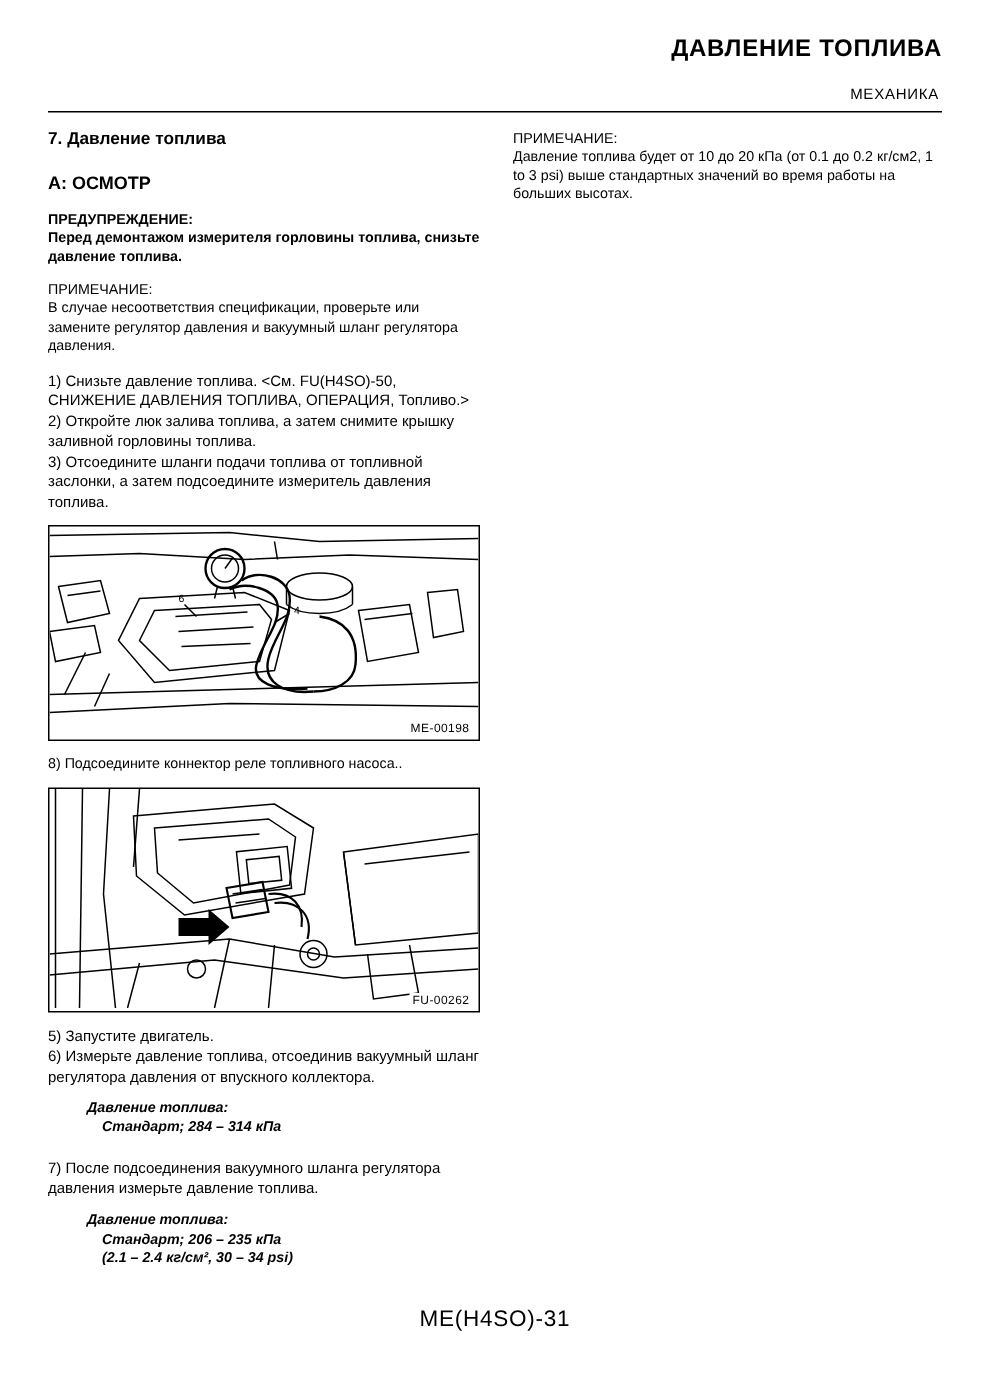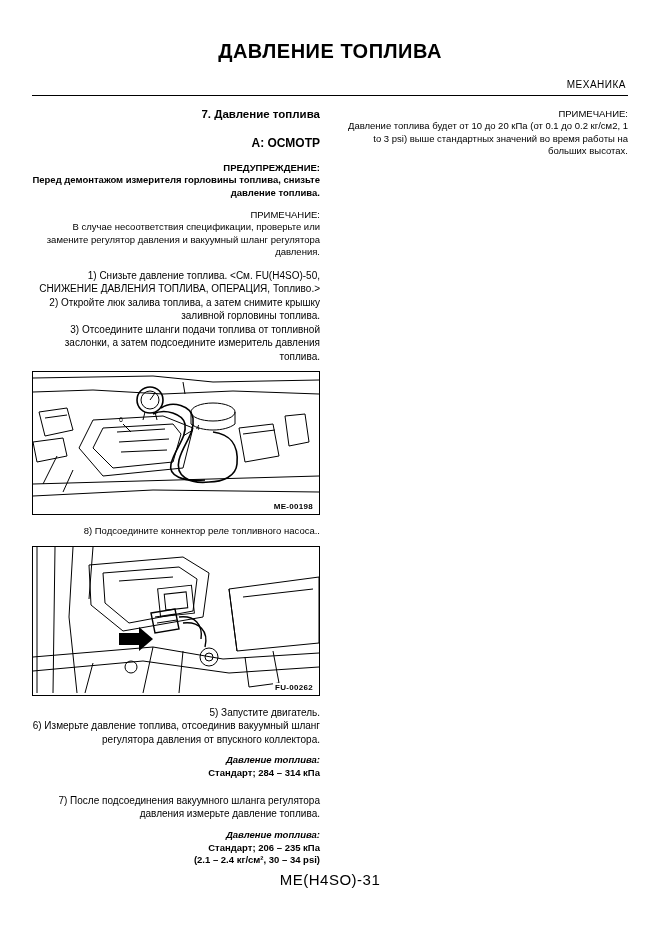--- a/index.html
+++ b/index.html
@@ -18,44 +18,43 @@
   .page {
     position: relative;
     width: 660px;
     height: 926px;
     box-sizing: border-box;
     padding: 0 32px;
   }
 
   
   .doc-title {
-    text-align: center;
-    font-weight: bold;
-    font-size: 20px;
+    text-align: right;
+    font-weight: bold;
+    font-size: 16px;
     letter-spacing: 0.5px;
-    padding-top: 40px;
+    padding-top: 24px;
   }
   .section-label {
     text-align: right;
     font-size: 10px;
     letter-spacing: 0.5px;
     padding-top: 16px;
     padding-right: 2px;
   }
   .rule {
     border-top: 1px solid #000;
     margin-top: 5px;
   }
 
   
   .columns {
     display: flex;
     gap: 22px;
     margin-top: 12px;
-    text-align: right;
   }
   .col-left { width: 288px; }
   .col-right { width: 288px; }
 
   .h-num {
     font-weight: bold;
     font-size: 11.5px;
     margin-bottom: 16px;
   }
   .h-sub {
@@ -103,40 +102,41 @@
     margin: 4px 0 10px 0;
     overflow: hidden;
   }
   .fig1 { height: 142px; }
   .fig2 { height: 148px; }
   .fig-code {
     position: absolute;
     right: 4px;
     bottom: 3px;
     font-size: 8px;
-    font-weight: bold;
+    font-weight: normal;
     letter-spacing: 0.3px;
     background: #fff;
     padding: 0 2px;
   }
   .fig svg { display: block; }
 
   
   .spec {
     margin: 8px 0 14px 0;
     padding-left: 26px;
     font-size: 9.5px;
   }
   .spec .spec-title {
     font-weight: bold;
     font-style: italic;
     margin-bottom: 2px;
   }
   .spec .spec-line {
     font-weight: bold;
+    font-style: italic;
     padding-left: 10px;
     line-height: 1.32;
   }
 
   
   .footer {
     position: absolute;
     left: 0;
     right: 0;
     bottom: 38px;

